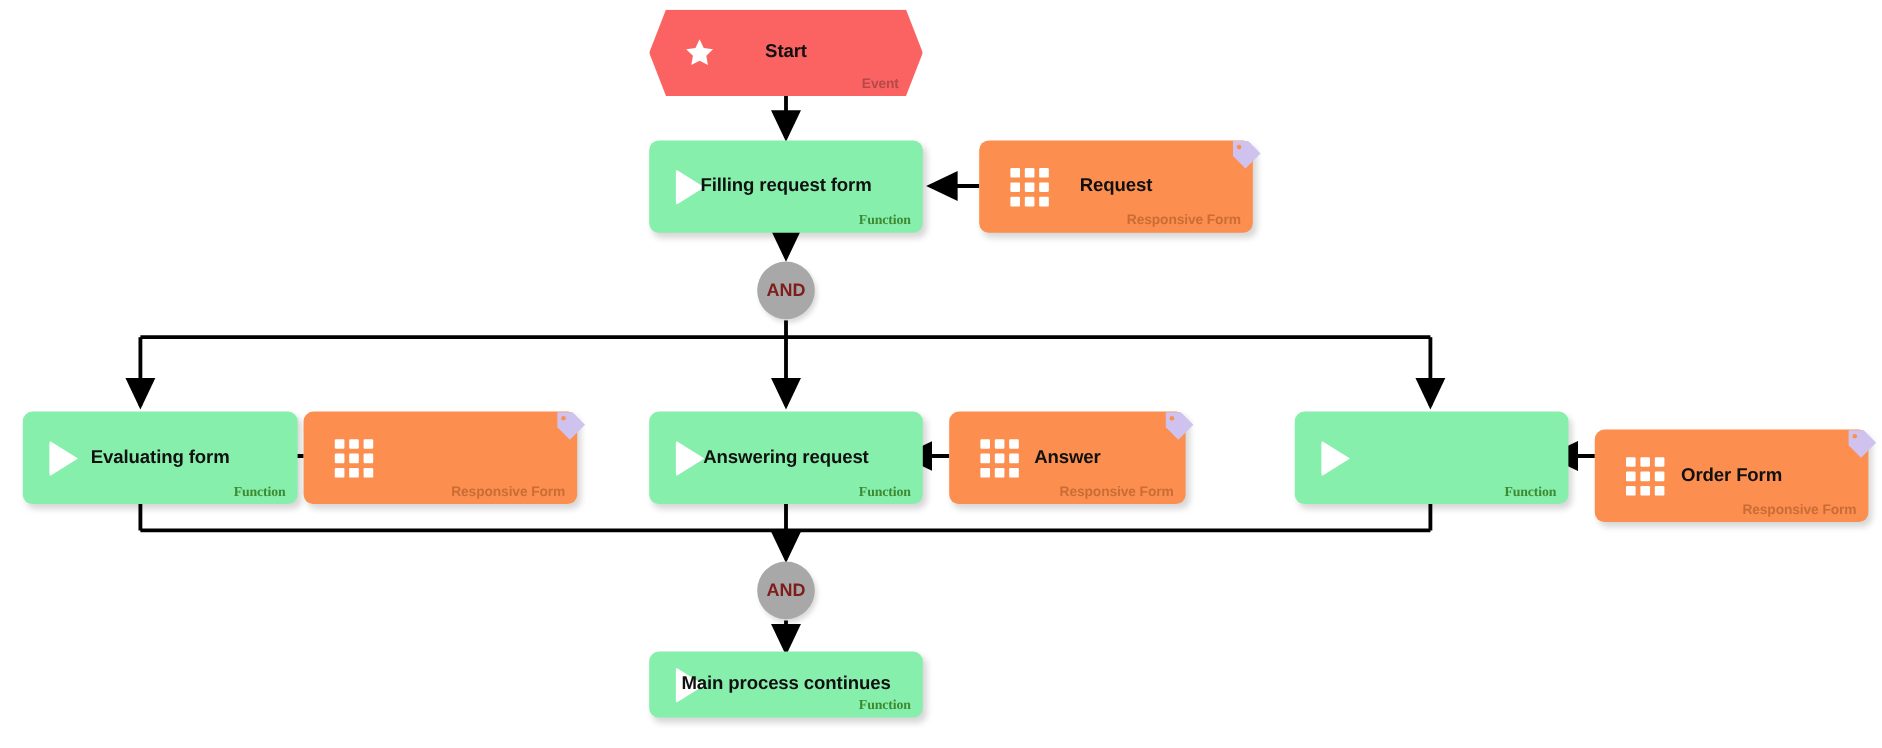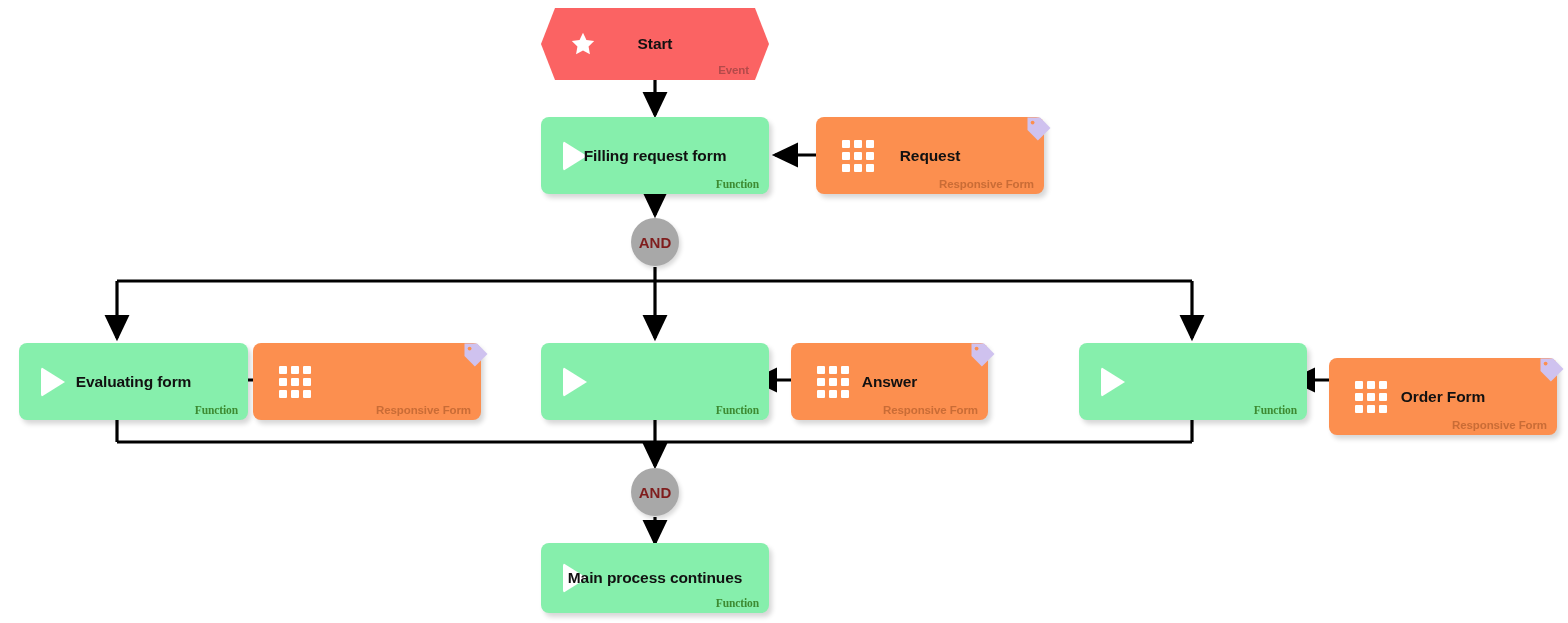--- a/index.html
+++ b/index.html
@@ -254,20 +254,21 @@
       <svg viewBox="0 0 30 30" width="30" height="30" aria-hidden="true">
         <path fill="#cfc2ef" d="M3.5 3.5h12.6l10.4 10.4-12.6 12.6L3.5 16.1z"></path>
         <circle cx="8.6" cy="8.6" r="1.9" fill="#fc8f4f"></circle>
       </svg>
     </span>
     <span class="subtitle">Responsive Form</span>
   </div>
 
   <div class="node n-function" style="left:541px; top:343px; width:228px; height:77px;">
     <span class="play-icon"></span>
+    <span class="title">Answering request</span>
     <span class="subtitle">Function</span>
   </div>
 
   <div class="node n-form" style="left:791px; top:343px; width:197px; height:77px;">
     <span class="grid-icon">
       <i></i>
         <i></i>
         <i></i>
         <i></i>
         <i></i>
@@ -310,19 +311,19 @@
       </svg>
     </span>
     <span class="title">Order Form</span>
     <span class="subtitle">Responsive Form</span>
   </div>
 
   <div class="gateway" style="left:631px; top:468px;">
     <span class="gw-label">AND</span>
   </div>
 
-  <div class="node n-function" style="left:541px; top:543px; width:228px; height:70px;">
+  <div class="node n-function" style="left:541px; top:543px; width:228px; height:55px;">
     <span class="play-icon"></span>
     <span class="title">Main process continues</span>
     <span class="subtitle">Function</span>
   </div>
 
 </div>
 
 </body></html>

